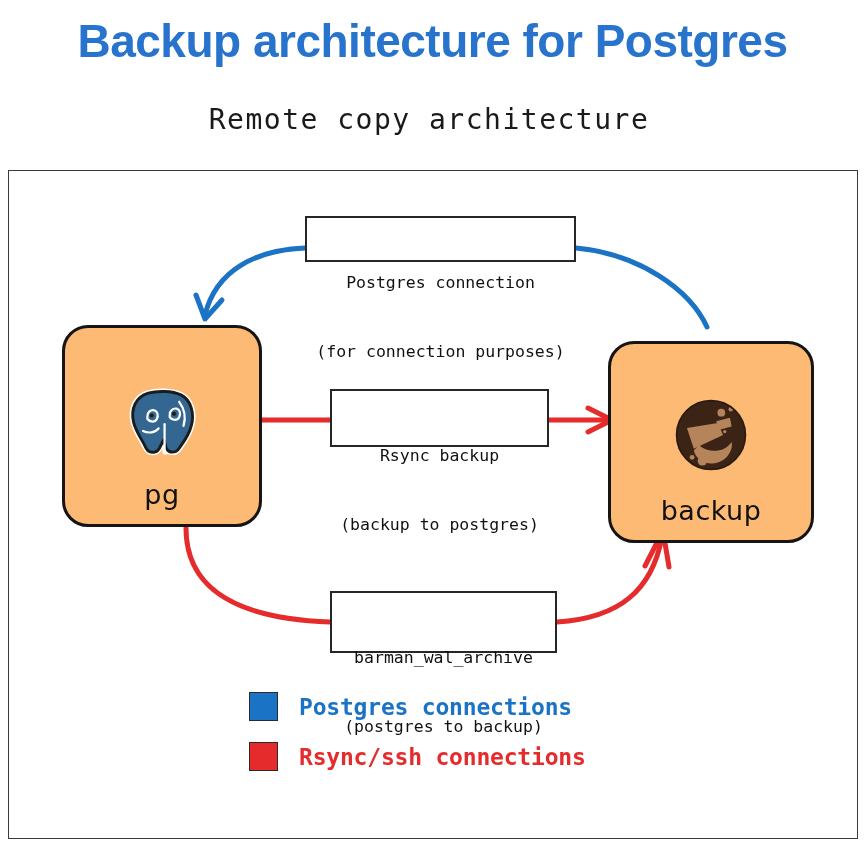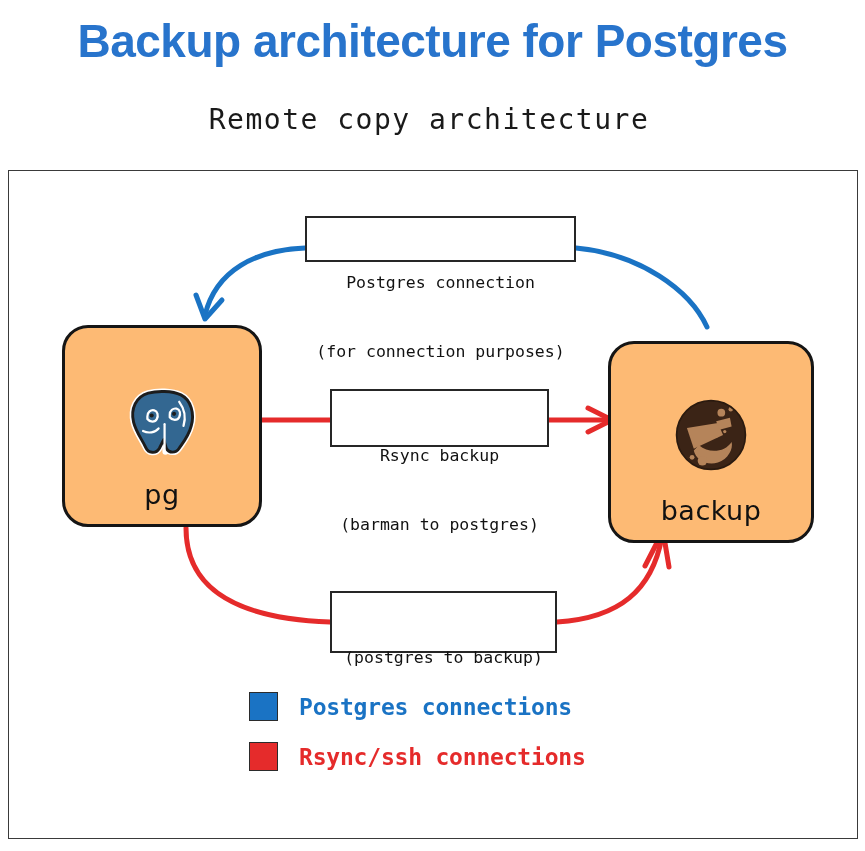--- a/index.html
+++ b/index.html
@@ -227,24 +227,25 @@
   <div class="node-label">backup</div>
 </div>
 
 <div class="edge-label lbl-top">
   <div>Postgres connection</div>
   <div>(for connection purposes)</div>
 </div>
 
 <div class="edge-label lbl-mid">
   <div>Rsync backup</div>
-  <div>(barman to postgres)</div>
+  <div>(backup to postgres)</div>
 </div>
 
 <div class="edge-label lbl-bottom">
+  <div>barman_wal_archive</div>
   <div>(postgres to backup)</div>
 </div>
 
 <div class="legend">
   <div class="legend-row">
     <span class="legend-swatch" style="background-color: rgb(26, 115, 196);"></span>
     <span class="legend-text" style="color: rgb(26, 115, 196);">Postgres connections</span>
   </div>
   <div class="legend-row">
     <span class="legend-swatch" style="background-color: rgb(229, 43, 43);"></span>

